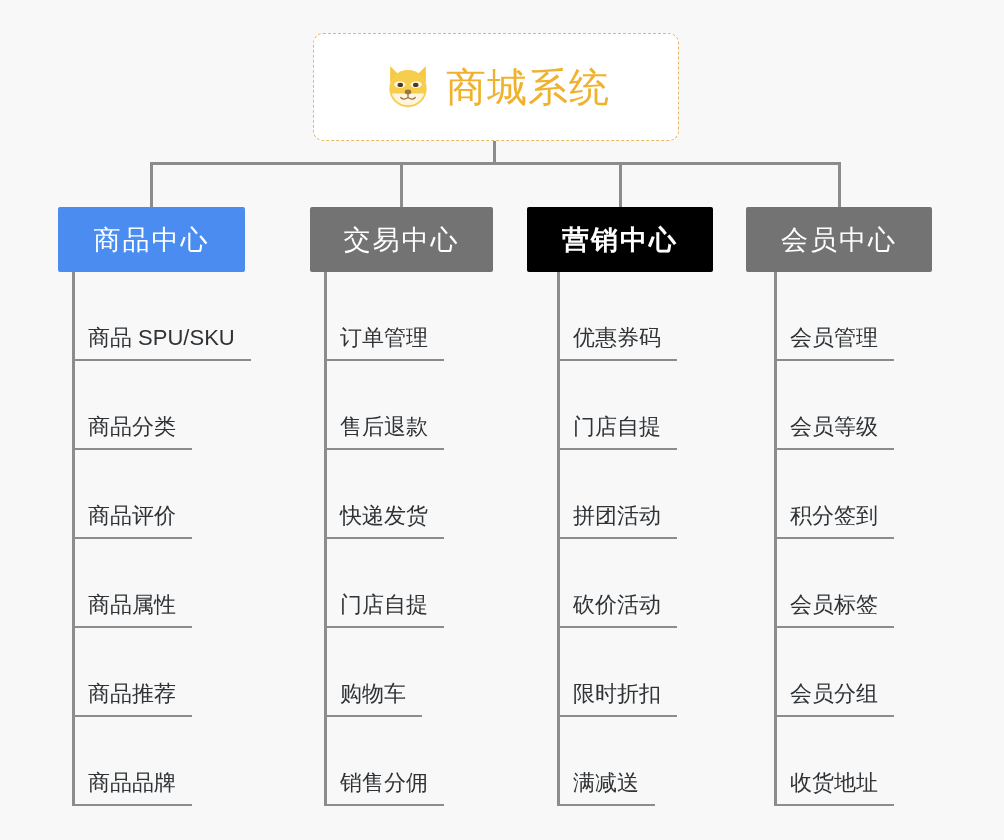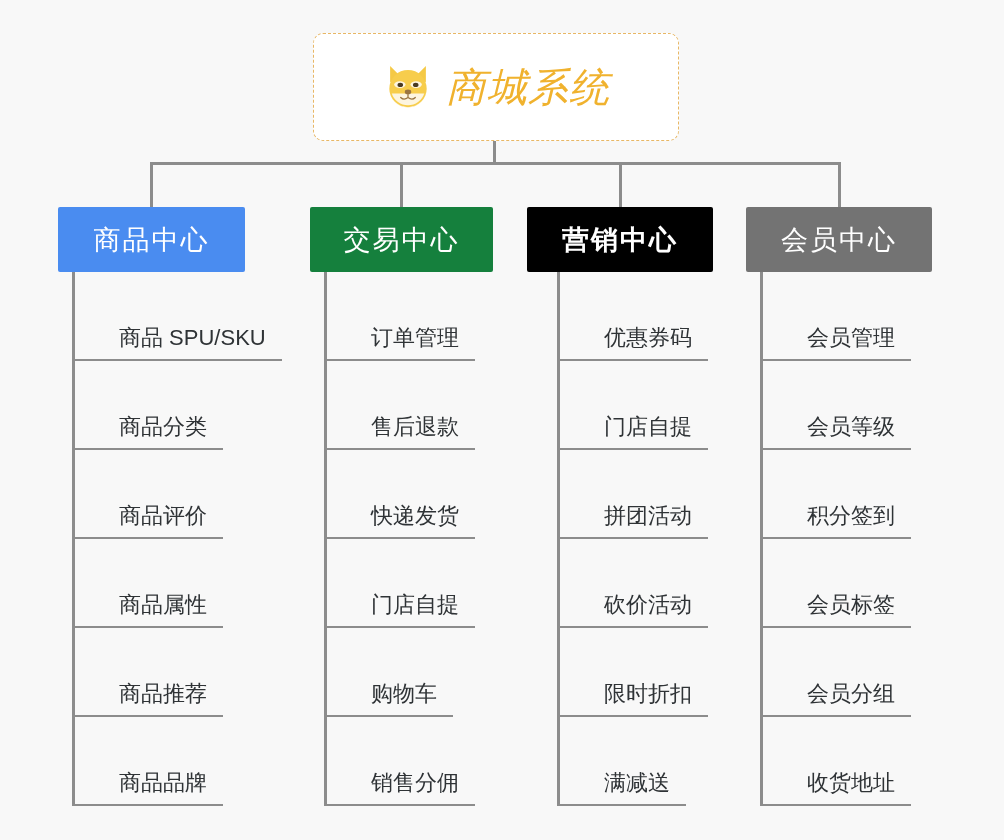--- a/index.html
+++ b/index.html
@@ -28,21 +28,20 @@
     width: 366px;
     height: 108px;
     box-sizing: border-box;
     background: #ffffff;
     border: 1px dashed #e8b765;
     border-radius: 10px;
     display: flex;
     align-items: center;
     justify-content: center;
     gap: 12px;
-    font-style: italic;
   }
   .root-emoji {
     width: 52px;
     height: 52px;
     position: relative;
     flex: 0 0 auto;
   }
   .root-title {
     font-size: 40px;
     color: #f0b22e;
@@ -104,21 +103,21 @@
     height: 89px;
     box-sizing: border-box;
     display: flex;
     align-items: flex-end;
   }
   .leaf-label {
     display: inline-block;
     font-size: 22px;
     color: #2f3336;
     white-space: nowrap;
-    padding: 0 16px 8px 44px;
+    padding: 0 16px 8px 13px;
     border-bottom: 2px solid #8c8c8c;
     line-height: 1.2;
   }
 </style>
 </head>
 <body>
 
 <div id="chart">
 
   <div class="root-node">
@@ -162,21 +161,21 @@
         <div class="leaf">
           <span class="leaf-label">商品推荐</span>
         </div>
         <div class="leaf">
           <span class="leaf-label">商品品牌</span>
         </div>
       </div>
     </div>
     <div class="conn conn-v-col" style="left: 400px;"></div>
     <div class="col" style="left: 310px; width: 183px;">
-      <div class="col-header" style="background: #15803d;">交易中心</div>
+      <div class="col-header" style="background: #737373;">交易中心</div>
       <div class="col-items" style="margin-left: 14px;">
         <div class="leaf">
           <span class="leaf-label">订单管理</span>
         </div>
         <div class="leaf">
           <span class="leaf-label">售后退款</span>
         </div>
         <div class="leaf">
           <span class="leaf-label">快递发货</span>
         </div>
@@ -211,21 +210,21 @@
           <span class="leaf-label">限时折扣</span>
         </div>
         <div class="leaf">
           <span class="leaf-label">满减送</span>
         </div>
       </div>
     </div>
     <div class="conn conn-v-col" style="left: 837.5px;"></div>
     <div class="col" style="left: 746px; width: 186px;">
       <div class="col-header" style="background: #737373;">会员中心</div>
-      <div class="col-items" style="margin-left: 14px;">
+      <div class="col-items" style="margin-left: 28px;">
         <div class="leaf">
           <span class="leaf-label">会员管理</span>
         </div>
         <div class="leaf">
           <span class="leaf-label">会员等级</span>
         </div>
         <div class="leaf">
           <span class="leaf-label">积分签到</span>
         </div>
         <div class="leaf">

